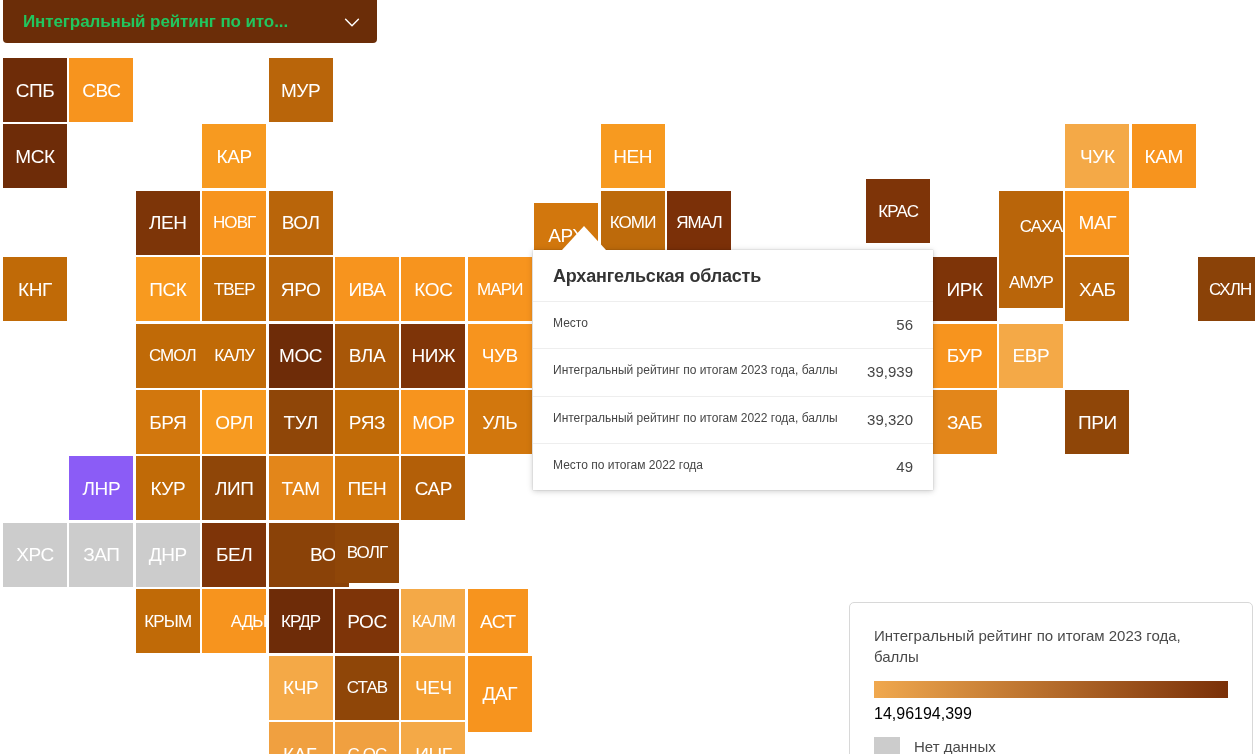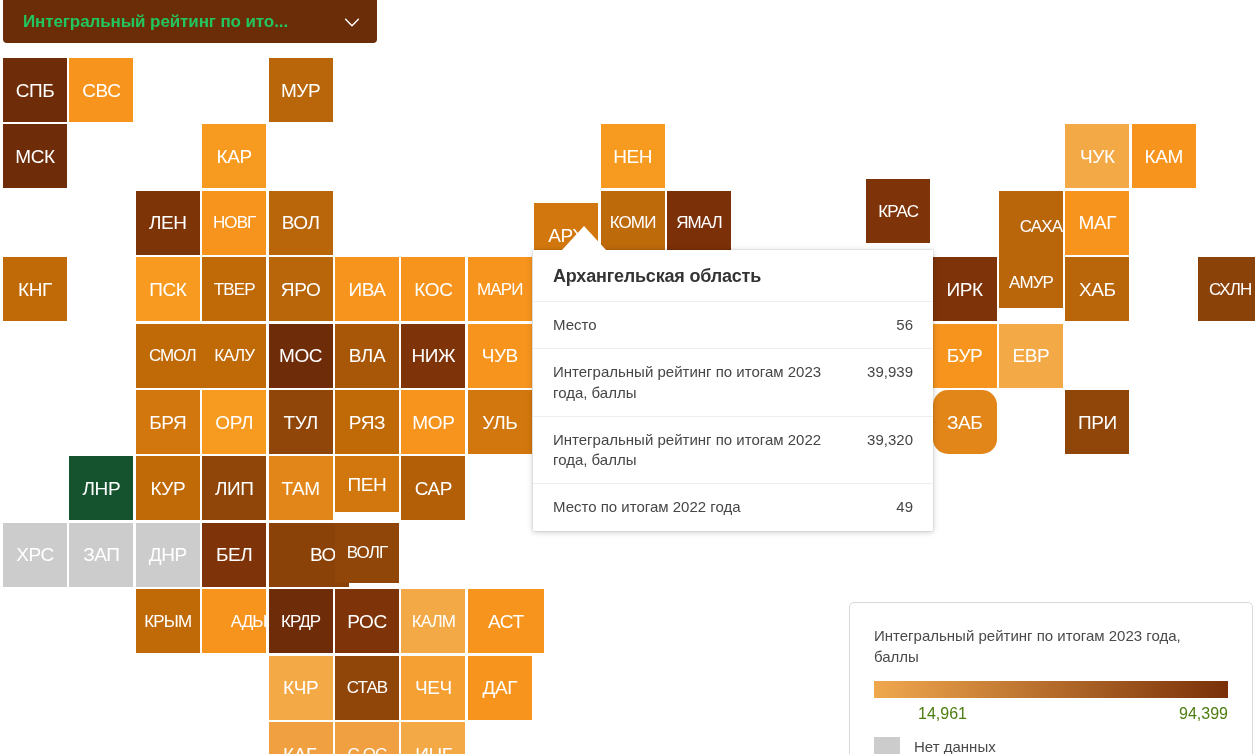--- a/index.html
+++ b/index.html
@@ -112,21 +112,21 @@
     display: flex;
     align-items: flex-start;
     justify-content: space-between;
     padding: 13px 20px 13px 20px;
     border-bottom: 1px solid #eeeeee;
     gap: 14px;
   }
   .tt-row:last-child { border-bottom: none; }
   .tt-row .tt-key {
     color: #464646;
-    font-size: 15px;
+    font-size: 12px;
     line-height: 1.35;
     max-width: 290px;
   }
   .tt-row .tt-val {
     color: #464646;
     font-size: 15px;
     line-height: 1.35;
     white-space: nowrap;
   }
 
@@ -149,25 +149,23 @@
     color: #4a4a4a;
     line-height: 1.42;
     margin-bottom: 13px;
   }
   #legend-gradient {
     height: 17px;
     width: 100%;
   }
   #legend .legend-scale {
     display: flex;
-    justify-content: space-between;
     margin-top: 7px;
     font-size: 16px;
-    color: #4d7c0f;
-    margin-left: 44px;
+    color: #000000;
   }
   #legend .legend-nodata {
     display: flex;
     align-items: center;
     gap: 14px;
     margin-top: 14px;
   }
   #legend .nodata-swatch {
     width: 26px;
     height: 19px;
@@ -302,39 +300,39 @@
     </div>
     <div class="tile" style="left: 335px; top: 390px; width: 64px; height: 64px; background: rgb(192, 106, 7);">
       <span class="tile-label">РЯЗ</span>
     </div>
     <div class="tile" style="left: 401.4px; top: 390px; width: 64px; height: 64px; background: rgb(247, 148, 30);">
       <span class="tile-label">МОР</span>
     </div>
     <div class="tile" style="left: 467.8px; top: 390px; width: 64px; height: 64px; background: rgb(210, 119, 13);">
       <span class="tile-label">УЛЬ</span>
     </div>
-    <div class="tile" style="left: 932.6px; top: 390px; width: 64px; height: 64px; background: rgb(227, 134, 26); border-radius: 15px;">
+    <div class="tile" style="left: 932.6px; top: 390px; width: 64px; height: 64px; background: rgb(227, 134, 26);">
       <span class="tile-label">ЗАБ</span>
     </div>
     <div class="tile" style="left: 1065.4px; top: 390px; width: 64px; height: 64px; background: rgb(143, 70, 8);">
       <span class="tile-label">ПРИ</span>
     </div>
-    <div class="tile" style="left: 69.4px; top: 456.4px; width: 64px; height: 64px; background: #14532d;">
+    <div class="tile" style="left: 69.4px; top: 456.4px; width: 64px; height: 64px; background: #8b5cf6;">
       <span class="tile-label">ЛНР</span>
     </div>
     <div class="tile" style="left: 135.8px; top: 456.4px; width: 64px; height: 64px; background: rgb(192, 106, 7);">
       <span class="tile-label">КУР</span>
     </div>
     <div class="tile" style="left: 202.2px; top: 456.4px; width: 64px; height: 64px; background: rgb(143, 70, 8);">
       <span class="tile-label">ЛИП</span>
     </div>
     <div class="tile" style="left: 268.6px; top: 456.4px; width: 64px; height: 64px; background: rgb(227, 134, 26);">
       <span class="tile-label">ТАМ</span>
     </div>
-    <div class="tile" style="left: 335px; top: 456.4px; width: 64px; height: 56px; background: rgb(210, 119, 13);">
+    <div class="tile" style="left: 335px; top: 456.4px; width: 64px; height: 64px; background: rgb(210, 119, 13);">
       <span class="tile-label">ПЕН</span>
     </div>
     <div class="tile" style="left: 401.4px; top: 456.4px; width: 64px; height: 64px; background: rgb(179, 95, 8);">
       <span class="tile-label">САР</span>
     </div>
     <div class="tile" style="left: 3px; top: 522.8px; width: 64px; height: 64px; background: rgb(204, 204, 204);">
       <span class="tile-label">ХРС</span>
     </div>
     <div class="tile" style="left: 69.4px; top: 522.8px; width: 64px; height: 64px; background: rgb(204, 204, 204);">
       <span class="tile-label">ЗАП</span>
@@ -359,33 +357,33 @@
     </div>
     <div class="tile narrow" style="left: 268.6px; top: 589.2px; width: 64px; height: 64px; background: rgb(110, 44, 8);">
       <span class="tile-label">КРДР</span>
     </div>
     <div class="tile" style="left: 335px; top: 589.2px; width: 64px; height: 64px; background: rgb(126, 52, 8);">
       <span class="tile-label">РОС</span>
     </div>
     <div class="tile narrow" style="left: 401.4px; top: 589.2px; width: 64px; height: 64px; background: rgb(244, 169, 71);">
       <span class="tile-label">КАЛМ</span>
     </div>
-    <div class="tile" style="left: 467.8px; top: 589.2px; width: 76px; height: 64px; background: rgb(247, 148, 30);">
+    <div class="tile" style="left: 467.8px; top: 589.2px; width: 60px; height: 64px; background: rgb(247, 148, 30);">
       <span class="tile-label">АСТ</span>
     </div>
     <div class="tile" style="left: 268.6px; top: 655.6px; width: 64px; height: 64px; background: rgb(244, 169, 71);">
       <span class="tile-label">КЧР</span>
     </div>
     <div class="tile narrow" style="left: 335px; top: 655.6px; width: 64px; height: 64px; background: rgb(143, 70, 8);">
       <span class="tile-label">СТАВ</span>
     </div>
     <div class="tile" style="left: 401.4px; top: 655.6px; width: 64px; height: 64px; background: rgb(244, 160, 51);">
       <span class="tile-label">ЧЕЧ</span>
     </div>
-    <div class="tile" style="left: 467.8px; top: 655.6px; width: 64px; height: 64px; background: rgb(247, 148, 30);">
+    <div class="tile" style="left: 467.8px; top: 655.6px; width: 64px; height: 76px; background: rgb(247, 148, 30);">
       <span class="tile-label">ДАГ</span>
     </div>
     <div class="tile" style="left: 268.6px; top: 722px; width: 64px; height: 64px; background: rgb(240, 160, 64);">
       <span class="tile-label">КАБ</span>
     </div>
     <div class="tile narrow" style="left: 335px; top: 722px; width: 64px; height: 64px; background: rgb(240, 160, 64);">
       <span class="tile-label">С.ОС</span>
     </div>
     <div class="tile" style="left: 401.4px; top: 722px; width: 64px; height: 64px; background: rgb(244, 169, 71);">
       <span class="tile-label">ИНГ</span>

